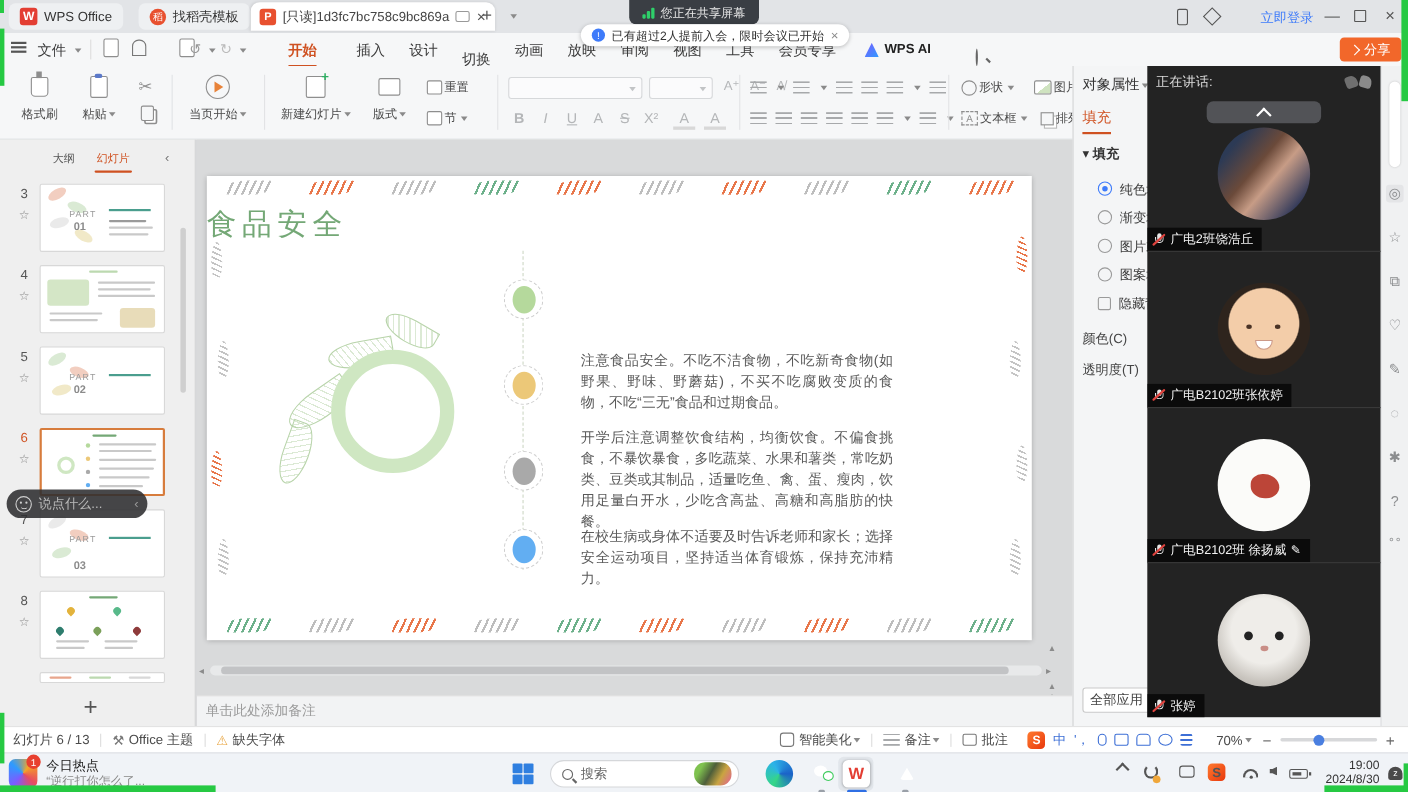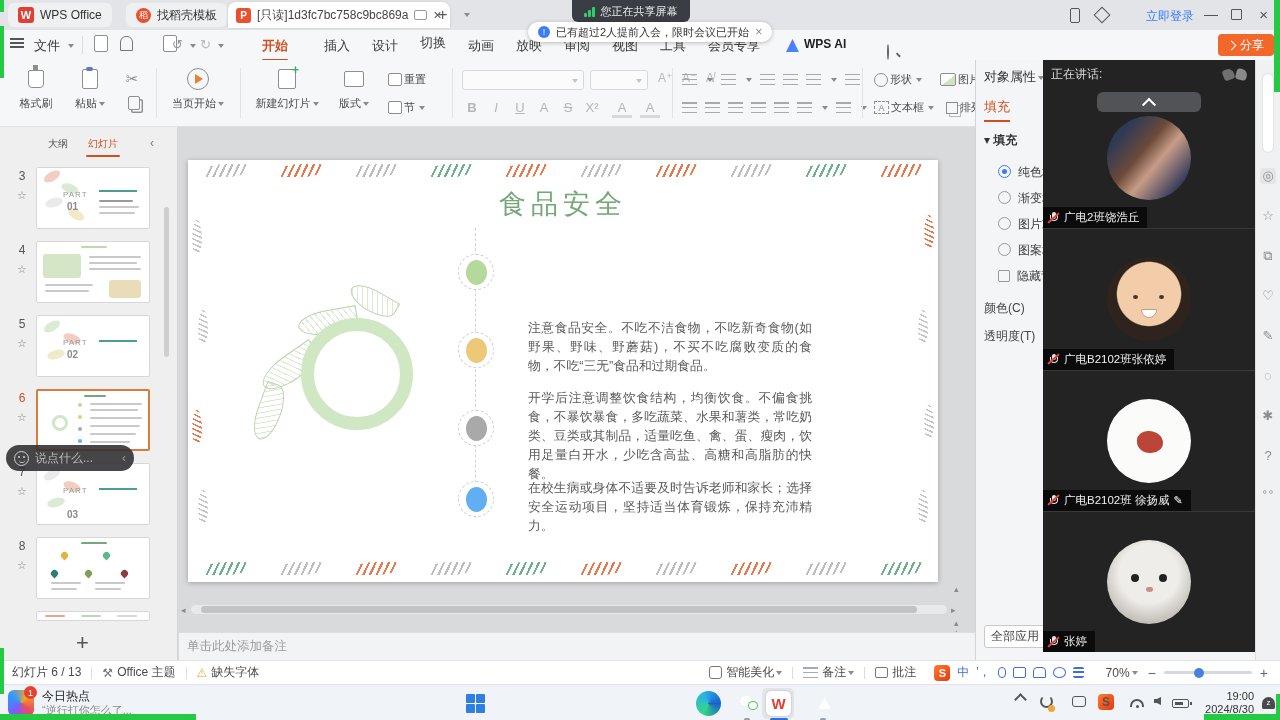--- a/index.html
+++ b/index.html
@@ -73,21 +73,21 @@
   .smiley{width:15px;height:15px;border:1.5px solid #cfcfcf;border-radius:50%;position:relative;flex:none;}
   .smiley::before{content:"";position:absolute;left:3px;top:4px;width:2px;height:2px;background:#cfcfcf;border-radius:50%;box-shadow:5px 0 0 #cfcfcf;}
   .smiley::after{content:"";position:absolute;left:3.5px;top:7px;width:6px;height:3px;border-bottom:1.5px solid #cfcfcf;border-radius:0 0 6px 6px;}
   .addbtn{position:absolute;left:76px;top:503px;font-size:22px;color:#555;}
   
   #canvas{position:absolute;left:179px;top:127px;width:796px;height:533px;background:#d9dadb;}
   #slide{position:absolute;left:9px;top:33px;width:750px;height:422px;background:#fff;box-shadow:0 1px 5px rgba(0,0,0,.28);}
   .leafstrip{position:absolute;left:0;width:750px;height:16px;display:flex;justify-content:space-around;align-items:center;}
   .leaf{width:42px;height:13px;background:repeating-linear-gradient(115deg,currentColor 0 2px,transparent 2px 6px);border-radius:50% 10% 50% 10%;}
   .sideleaf{position:absolute;width:10px;height:34px;background:repeating-linear-gradient(25deg,currentColor 0 1.5px,transparent 1.5px 4.5px);border-radius:50% 50% 50% 50%/60% 60% 40% 40%;}
-  .slidetitle{position:absolute;left:0;top:26px;width:750px;text-align:center;font-family:"Liberation Serif","DejaVu Serif",serif;font-size:27px;letter-spacing:5px;color:#74a876;}
+  .slidetitle{position:absolute;left:0;top:26px;width:750px;text-align:left;font-family:"Liberation Serif","DejaVu Serif",serif;font-size:27px;letter-spacing:5px;color:#74a876;}
   .ring{position:absolute;left:113px;top:158px;width:112px;height:112px;border:13px solid #cfe7c2;border-radius:50%;}
   .decoleaf{position:absolute;border:1.5px solid #b8d4aa;border-radius:50% 0 50% 50%;background:repeating-linear-gradient(60deg,rgba(184,212,170,.5) 0 1px,transparent 1px 5px);}
   .tline-dash{position:absolute;left:287px;top:68px;height:290px;border-left:1px dashed #cdd7c5;}
   .tdot{position:absolute;left:270px;width:36px;height:36px;border:1px dashed #cfcfcf;border-radius:50%;background:#fff;display:flex;align-items:center;justify-content:center;}
   .tdot i{display:block;width:21px;height:25px;border-radius:50%;}
   .para{position:absolute;left:340px;width:284px;font-size:12.8px;line-height:19px;color:#5a5a5a;text-align:justify;}
   .hscroll{position:absolute;left:12px;top:478px;width:756px;height:9px;background:#e8e9ea;border-radius:5px;}
   .hscroll i{position:absolute;left:10px;top:1px;width:716px;height:7px;background:#c2c3c5;border-radius:4px;}
   .varr{position:absolute;left:775px;color:#8b8b8b;font-size:9px;line-height:9px;}
   
@@ -223,21 +223,21 @@
   <span class="abs" style="left:120px;top:6px;width:13px;height:15px;border:1.5px solid #777;border-radius:6px 6px 0 0;"></span>
   <span class="abs docico" style="left:146px;top:5px;width:14px;height:17px;"></span>
   <span class="abs" style="left:172px;top:7px;color:#999;font-size:13px;">↺</span>
   <span class="abs caret" style="left:188px;top:14px;"></span>
   <span class="abs" style="left:200px;top:7px;color:#bbb;font-size:13px;">↻</span>
   <span class="abs caret" style="left:216px;top:14px;"></span>
 
   <span class="abs mtab active" style="left:262px;top:7px;">开始</span>
   <span class="abs mtab" style="left:324px;top:7px;">插入</span>
   <span class="abs mtab" style="left:372px;top:7px;">设计</span>
-  <span class="abs mtab" style="left:420px;top:4px;">切换</span>
+  <span class="abs mtab" style="left:420px;top:15px;">切换</span>
   <span class="abs mtab" style="left:468px;top:7px;">动画</span>
   <span class="abs mtab" style="left:516px;top:7px;">放映</span>
   <span class="abs mtab" style="left:564px;top:7px;">审阅</span>
   <span class="abs mtab" style="left:612px;top:7px;">视图</span>
   <span class="abs mtab" style="left:660px;top:7px;">工具</span>
   <span class="abs mtab" style="left:708px;top:7px;">会员专享</span>
 
   <span class="abs aitri" style="left:786px;top:9px;"></span>
   <span class="abs" style="left:804px;top:7px;font-weight:bold;color:#222;">WPS AI</span>
   <span class="abs mag" style="left:856px;top:9px;"></span>
@@ -693,20 +693,25 @@
   <div class="hotbadge">1</div>
   <div class="abs" style="left:42px;top:3px;font-size:12px;color:#222;">今日热点</div>
   <div class="abs" style="left:42px;top:18px;font-size:11px;color:#888;">“逆行打你怎么了...</div>
 
   <div class="startbtn">
       <i></i>
       <i></i>
       <i></i>
       <i></i>
     </div>
+  <div class="searchpill">
+    <span class="mag"></span>
+    <span>搜索</span>
+    <span class="searchimg"></span>
+  </div>
   <span class="tico edge" style="left:696px;"></span>
   <span class="tico wechat" style="left:736px;"></span>
   <span class="wpsactive"></span>
   <span class="tico wpsicon" style="left:766px;">W</span>
   <span class="tico meet" style="left:812px;"></span>
   <span class="abs" style="left:744px;top:33px;width:6px;height:2.5px;border-radius:2px;background:#9aa0a8;"></span>
   <span class="abs" style="left:770px;top:33px;width:18px;height:2.5px;border-radius:2px;background:#2f6fe4;"></span>
   <span class="abs" style="left:820px;top:33px;width:6px;height:2.5px;border-radius:2px;background:#9aa0a8;"></span>
 
   <span class="tray" style="left:1016px;top:10px;width:9px;height:9px;border-top:2px solid #555;border-left:2px solid #555;transform:rotate(45deg);"></span>

